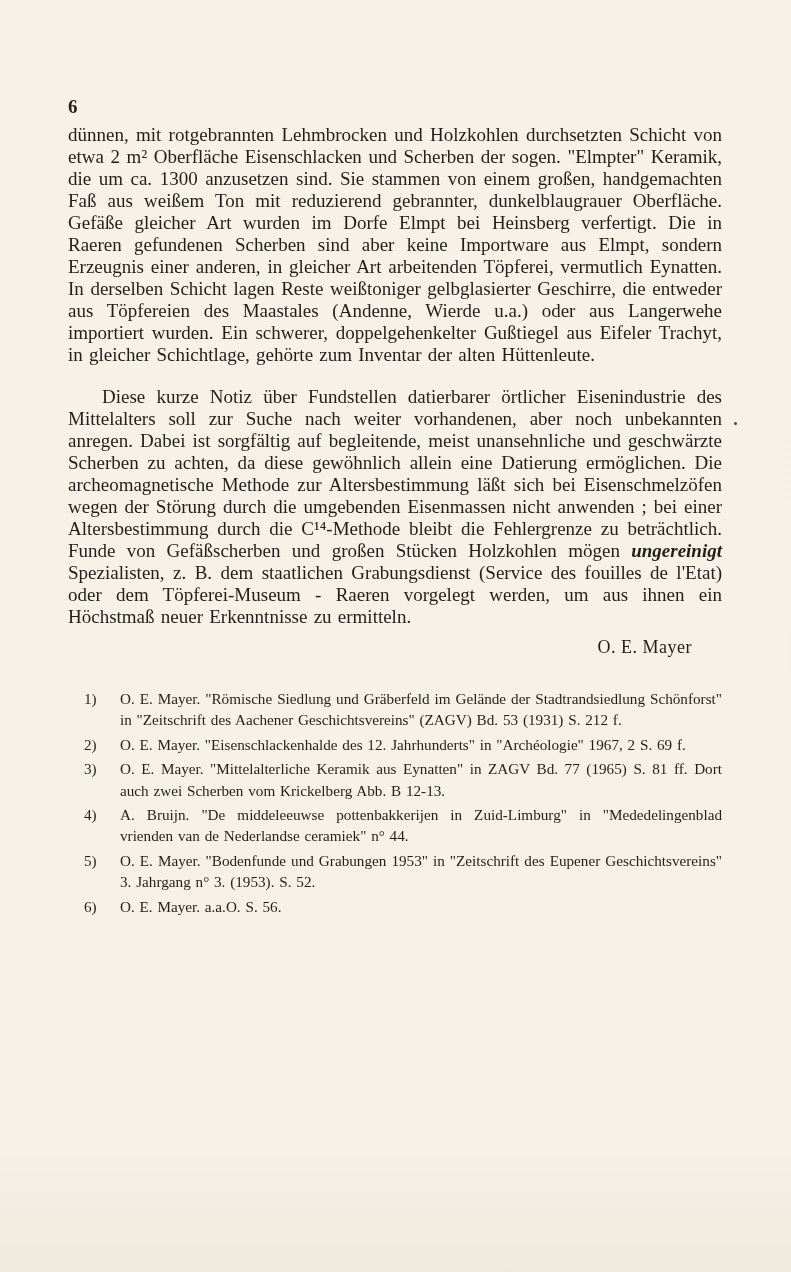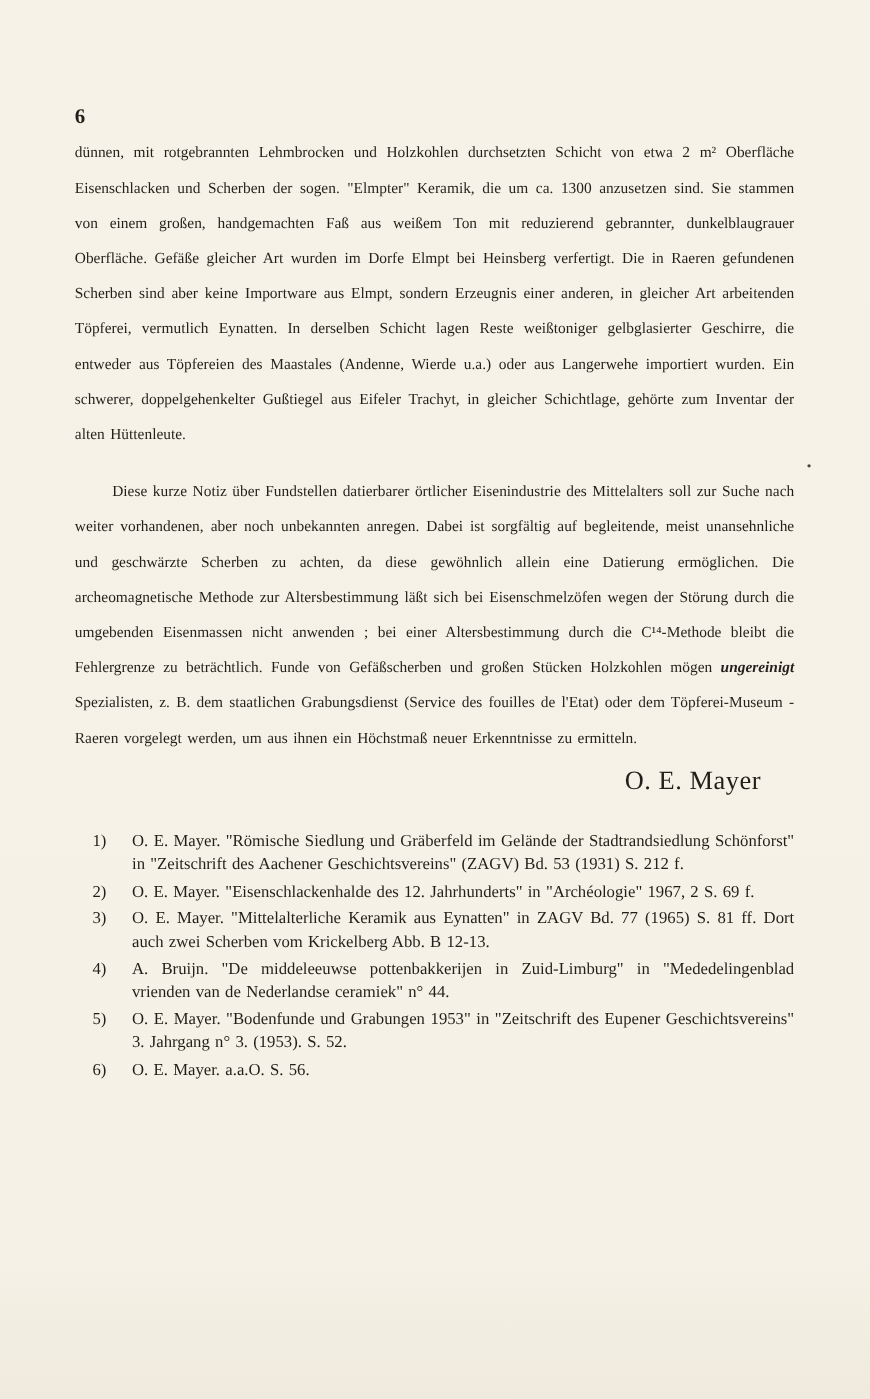--- a/index.html
+++ b/index.html
@@ -27,38 +27,38 @@
     width: 654px;
   }
   .page-number {
     font-size: 19px;
     font-weight: 700;
     letter-spacing: 1px;
     margin: 0 0 6px 0;
   }
   p.body-para {
     margin: 0;
-    font-size: 14px;
-    line-height: 32px;
+    font-size: 19px;
+    line-height: 22px;
     text-align: justify;
     word-spacing: 1.5px;
   }
   p.body-para.second {
     margin-top: 20px;
     text-indent: 34px;
   }
   .bold {
     font-weight: 700;
     font-style: italic;
   }
   .signature {
     margin-top: 9px;
     padding-right: 30px;
     text-align: right;
-    font-size: 24px;
+    font-size: 18px;
     letter-spacing: 0.5px;
   }
   .footnotes {
     margin-top: 30px;
     padding-left: 16px;
   }
   .footnote {
     display: flex;
     align-items: flex-start;
     margin-bottom: 3px;

